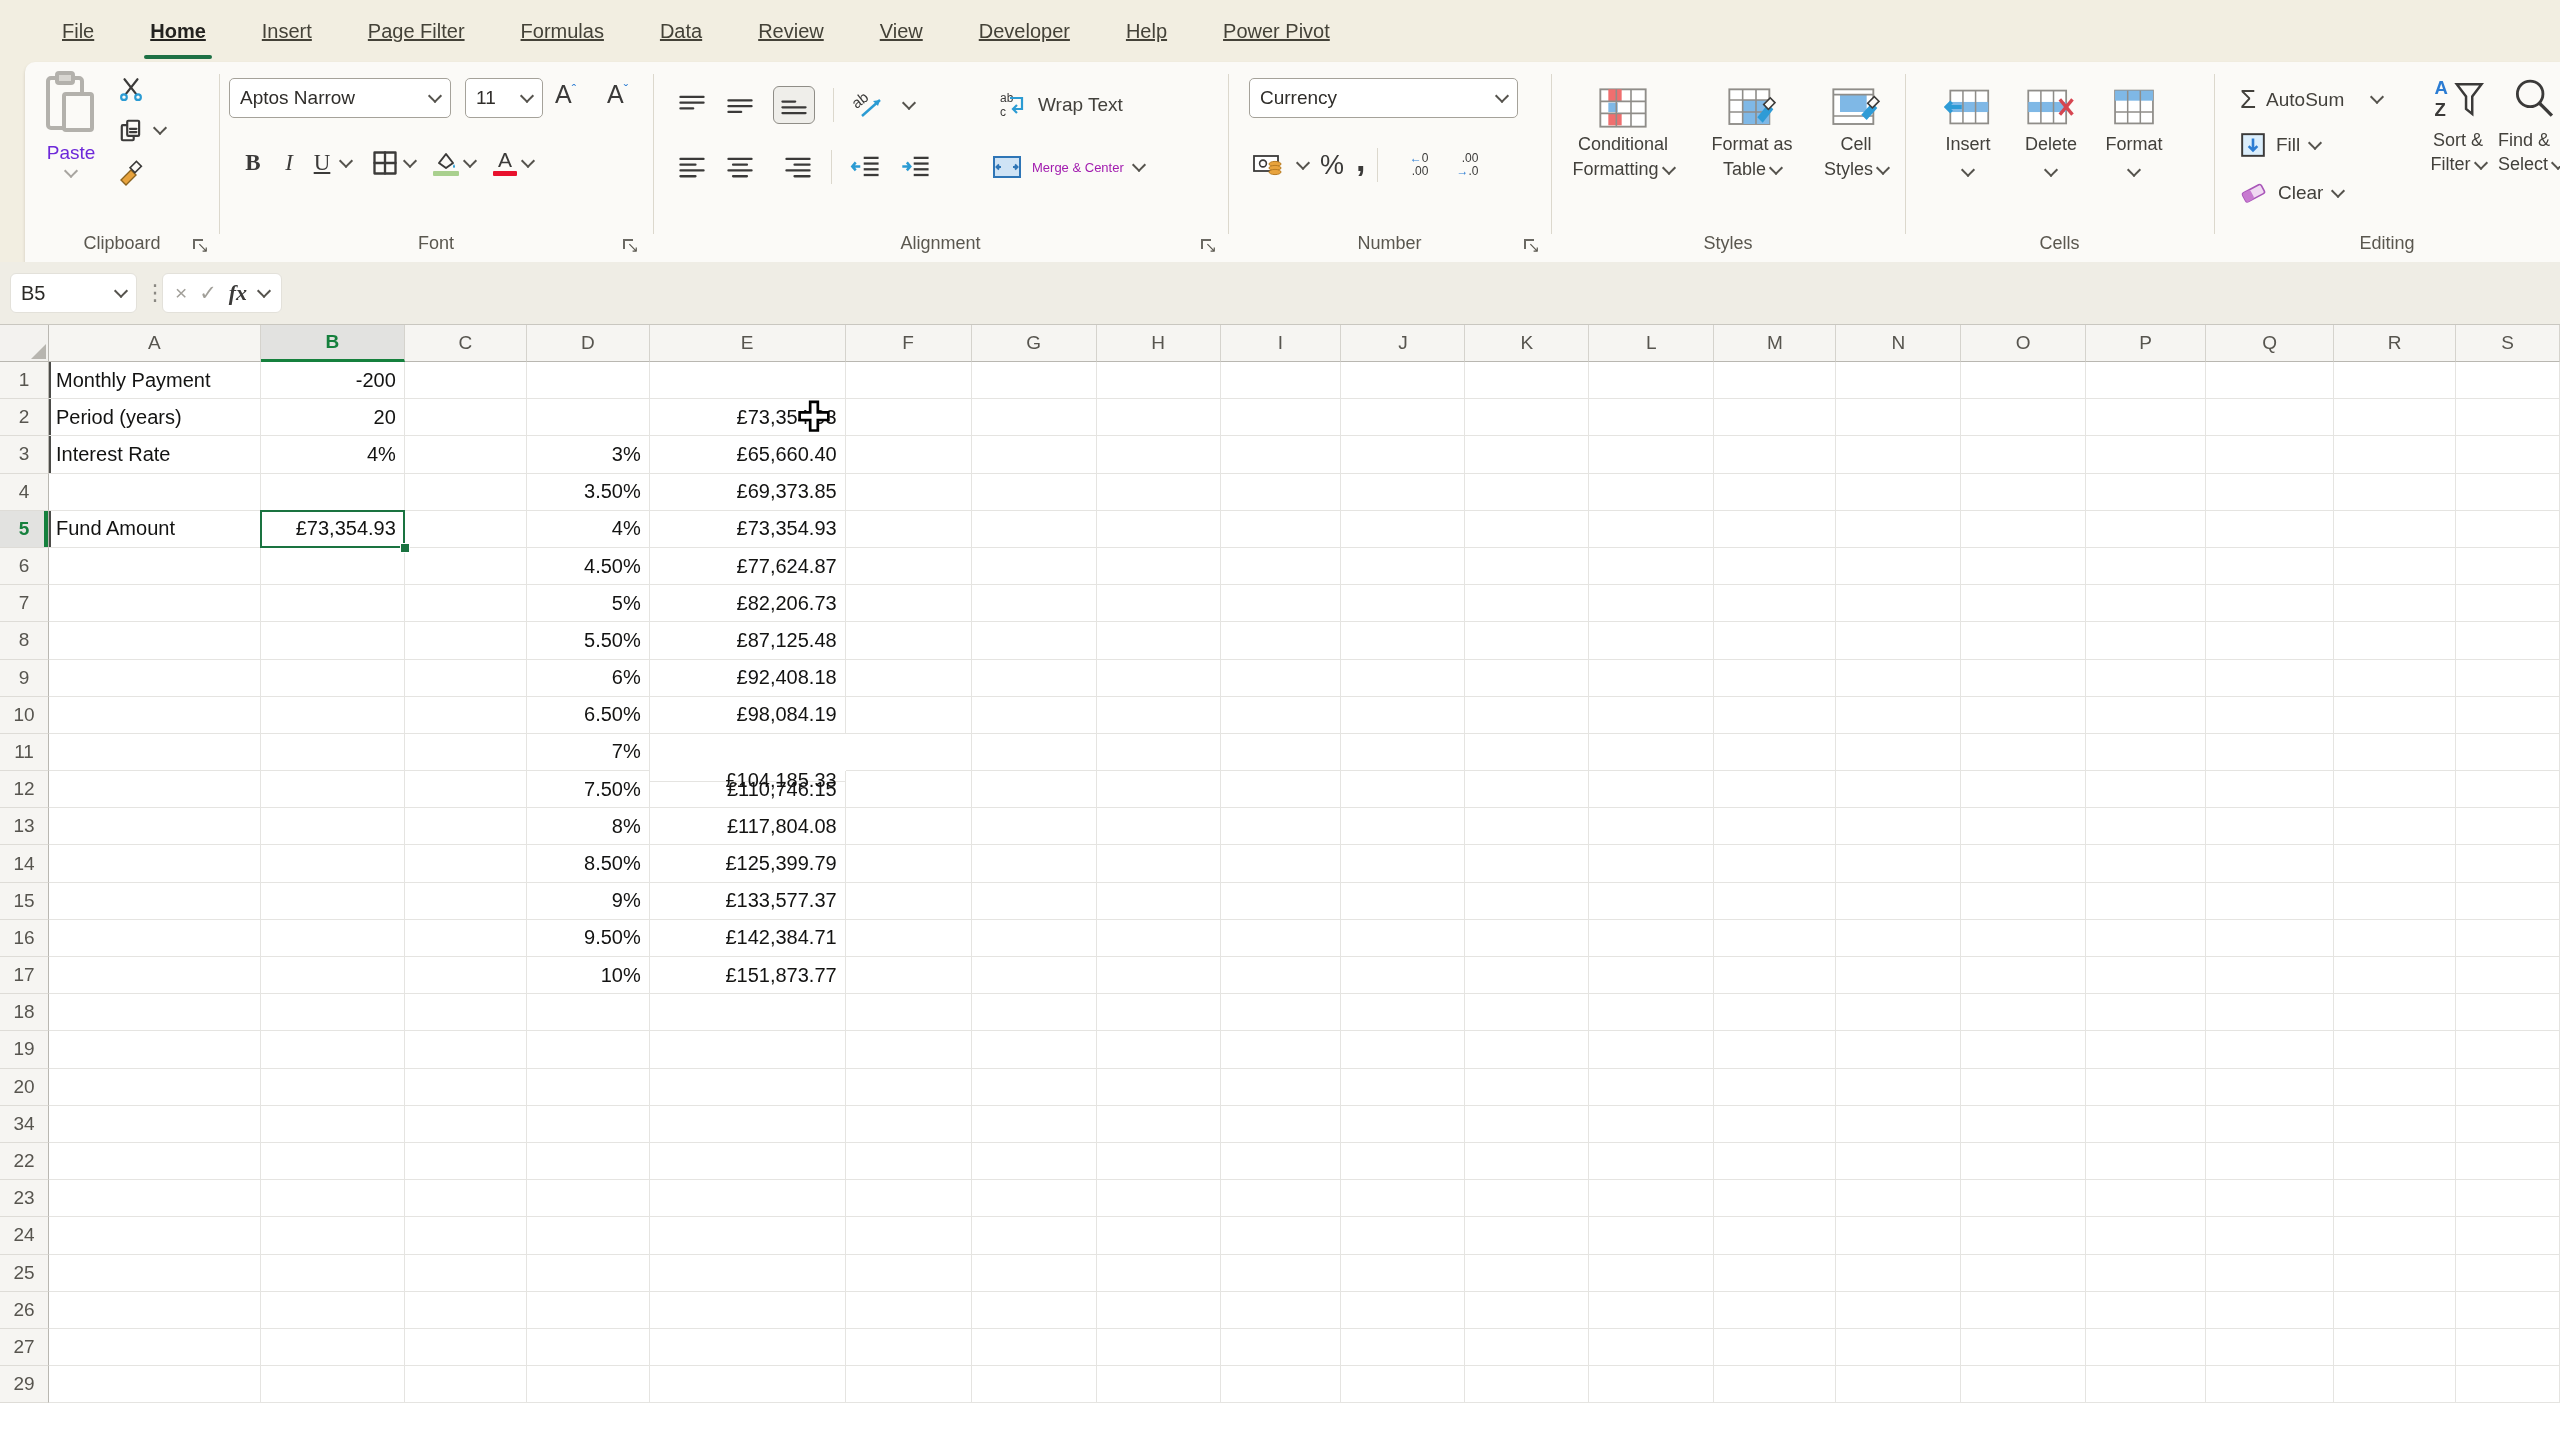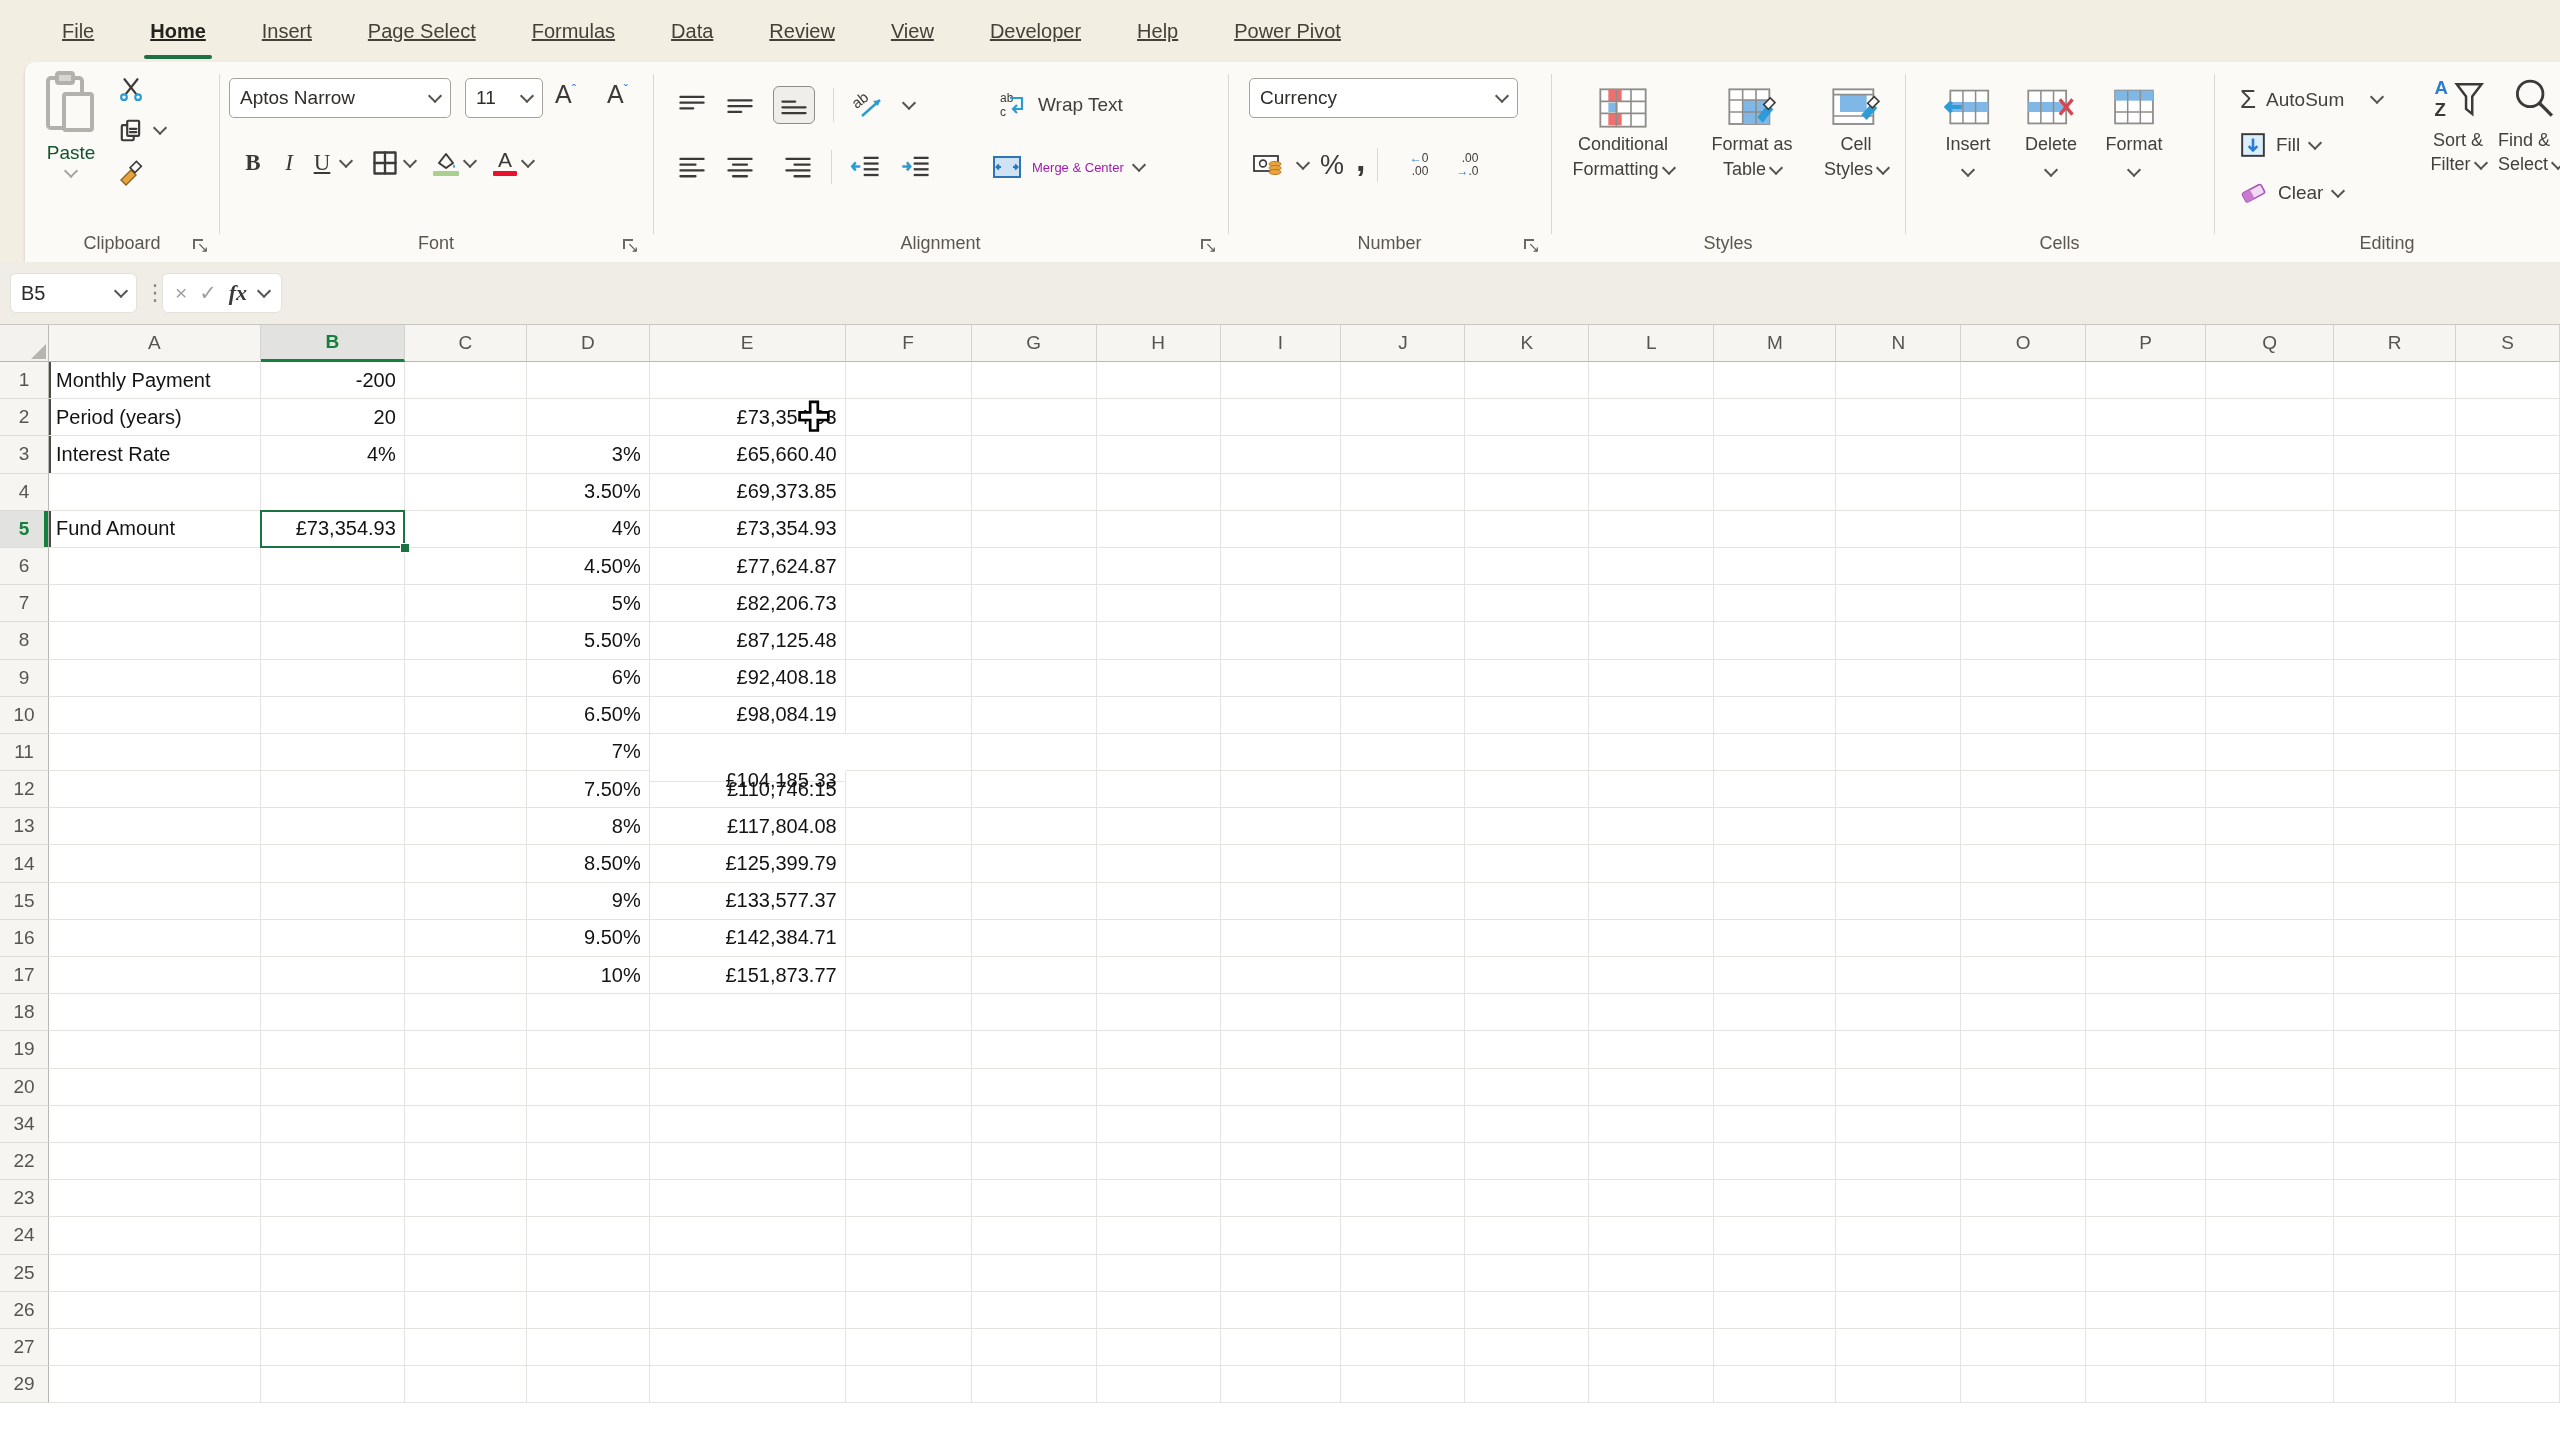--- a/index.html
+++ b/index.html
@@ -24,21 +24,21 @@
     border-left:2px solid #6b6963;border-top:2px solid #6b6963;}
   .chev{display:inline-block;width:8px;height:8px;border-right:2px solid #55534d;
     border-bottom:2px solid #55534d;transform:rotate(45deg);vertical-align:middle;margin-top:-5px;}
   .combo{position:absolute;background:#fff;border:1px solid #a5a29a;border-radius:5px;
     display:flex;align-items:center;font-size:19px;color:#2f2d2a;padding:0 10px;box-sizing:border-box;}
   .combo .chev{margin-left:auto;}
   svg.ic{stroke:#3b3a39;stroke-width:2;fill:none;stroke-linecap:round;stroke-linejoin:round;}
   .rbtn{display:flex;align-items:center;justify-content:center;border-radius:4px;}
   
   #paste-btn{position:absolute;left:8px;top:8px;width:76px;text-align:center;}
-  #paste-btn .plabel{font-size:19px;color:#14532d;margin-top:2px;}
+  #paste-btn .plabel{font-size:19px;color:#6d28d9;margin-top:2px;}
   .clip-col{position:absolute;left:92px;top:14px;display:flex;flex-direction:column;gap:16px;}
   
   .fg-row2{position:absolute;left:18px;top:78px;height:46px;display:flex;align-items:center;gap:6px;}
   .serifb{font-family:"Liberation Serif",serif;font-size:23px;color:#3b3a39;}
   .colorbar{height:5px;border-radius:1px;margin-top:1px;}
   
   .al-row{position:absolute;display:flex;align-items:center;gap:18px;}
   .boxed{border:1px solid #8f8d87;background:#efeeea;border-radius:6px;padding:3px 5px;}
   .vsep{width:1px;height:34px;background:#dcd8cd;}
   
@@ -89,21 +89,21 @@
   #selbox{position:absolute;border:2.5px solid #1a7340;box-sizing:border-box;background:transparent;}
   #selhandle{position:absolute;width:10px;height:10px;background:#1a7340;border:1.5px solid #fff;box-sizing:border-box;}
 </style>
 </head>
 <body class="noselect">
 
 <div id="tabbar">
     <div class="tab">File</div>
     <div class="tab active">Home</div>
     <div class="tab">Insert</div>
-    <div class="tab">Page Select</div>
+    <div class="tab">Page Filter</div>
     <div class="tab">Formulas</div>
     <div class="tab">Data</div>
     <div class="tab">Review</div>
     <div class="tab">View</div>
     <div class="tab">Developer</div>
     <div class="tab">Help</div>
     <div class="tab">Power Pivot</div>
   </div>
 
 <div id="ribbon">

